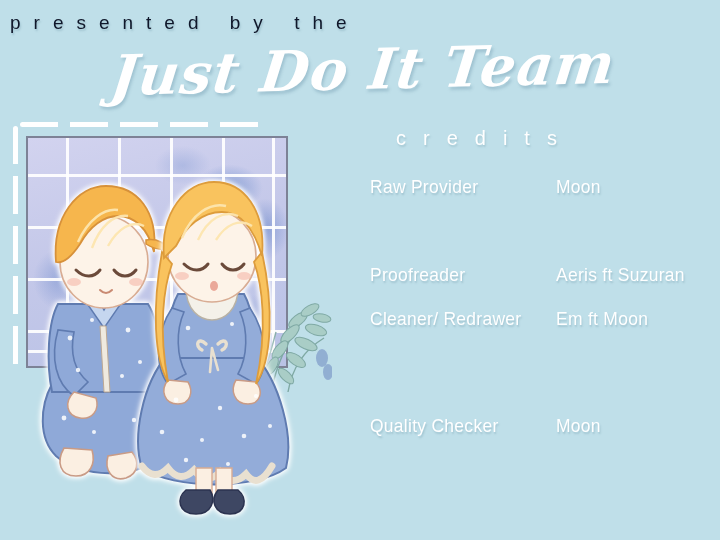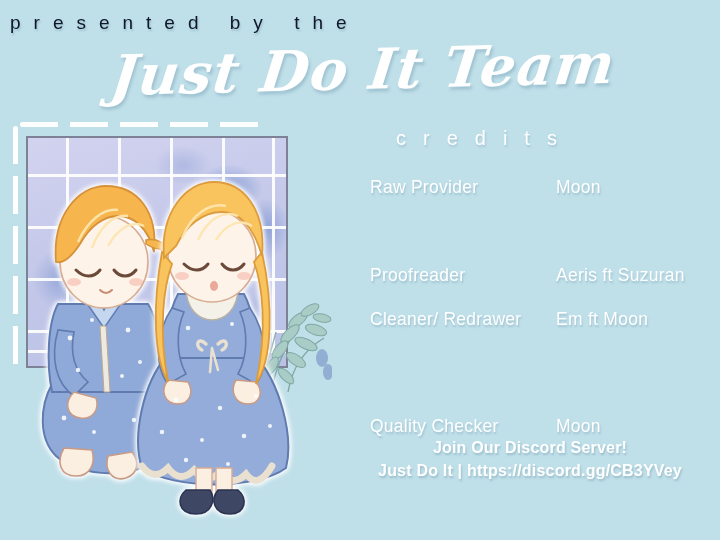--- a/index.html
+++ b/index.html
@@ -348,22 +348,14 @@
   </div>
   <div class="credit-row" style="top:264px;">
     <span class="credit-role">Proofreader</span>
     <span class="credit-name">Aeris ft Suzuran</span>
   </div>
   <div class="credit-row" style="top:415px;">
     <span class="credit-role">Quality Checker</span>
     <span class="credit-name">Moon</span>
   </div>
 
-  <div class="discord">
-    <div class="discord-line1">Join Our Discord Server!</div>
-    <div class="discord-line2">
-      <span>Just Do It</span>
-      <span>|</span>
-      <span>https://discord.gg/CB3YVey</span>
-    </div>
-  </div>
 
 </div>
 
 </body></html>

